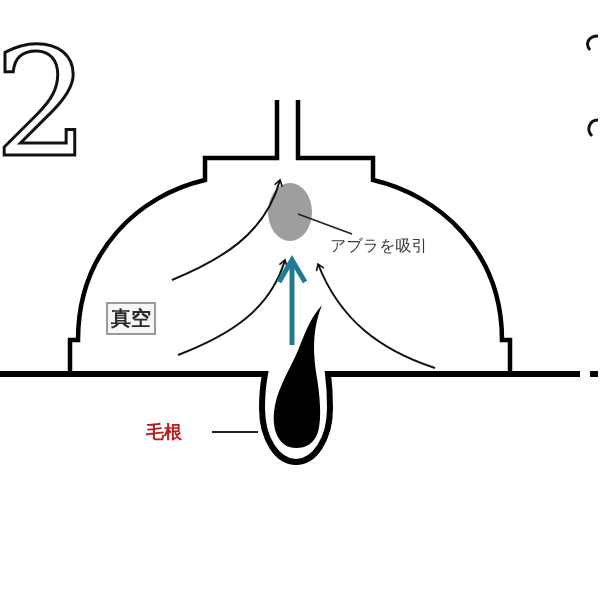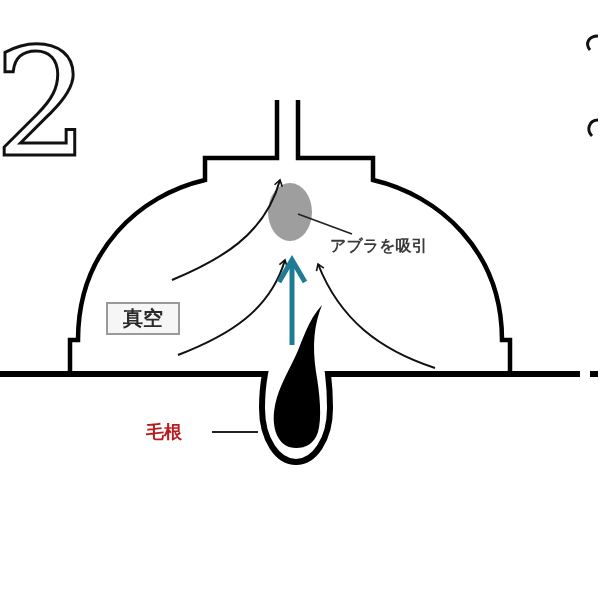--- a/index.html
+++ b/index.html
@@ -1,20 +1,20 @@
 <!DOCTYPE html>
 <html><head>
   <meta charset="utf-8">
   <style>
     html, body { margin: 0; padding: 0; background: #ffffff; }
     body { width: 600px; height: 600px; position: relative; overflow: hidden; font-family: "DejaVu Sans", sans-serif; }
     svg { position: absolute; left: 0; top: 0; }
     .label { position: absolute; color: #333333; font-family: "DejaVu Sans", sans-serif; white-space: nowrap; }
-    #label-abura { left: 330px; top: 236px; font-size: 16px; font-weight: bold; letter-spacing: 0px; color: #3a3a3a; }
-    #label-shinku { left: 106px; top: 302px; font-size: 20px; font-weight: bold; border: 2px solid #9a9a9a; padding: 1px 15px; background: #f6f6f6; color: #2a2a2a; }
+    #label-abura { left: 330px; top: 236px; font-size: 16px; font-weight: normal; letter-spacing: 0px; color: #3a3a3a; }
+    #label-shinku { left: 106px; top: 302px; font-size: 20px; font-weight: bold; border: 2px solid #9a9a9a; padding: 1px 3px; background: #f6f6f6; color: #2a2a2a; }
     #label-mokon { left: 146px; top: 420px; font-size: 18px; font-weight: bold; color: #b91c1c; }
   </style>
 </head>
 <body>
 
 <svg width="600" height="600" viewBox="0 0 600 600">
   <defs>
     <marker id="thinhead" markerWidth="10" markerHeight="10" refX="7" refY="5" orient="auto" markerUnits="userSpaceOnUse">
       <path d="M1,1 L7,5 L1,9" fill="none" stroke="#111" stroke-width="1.6"></path>
     </marker>

